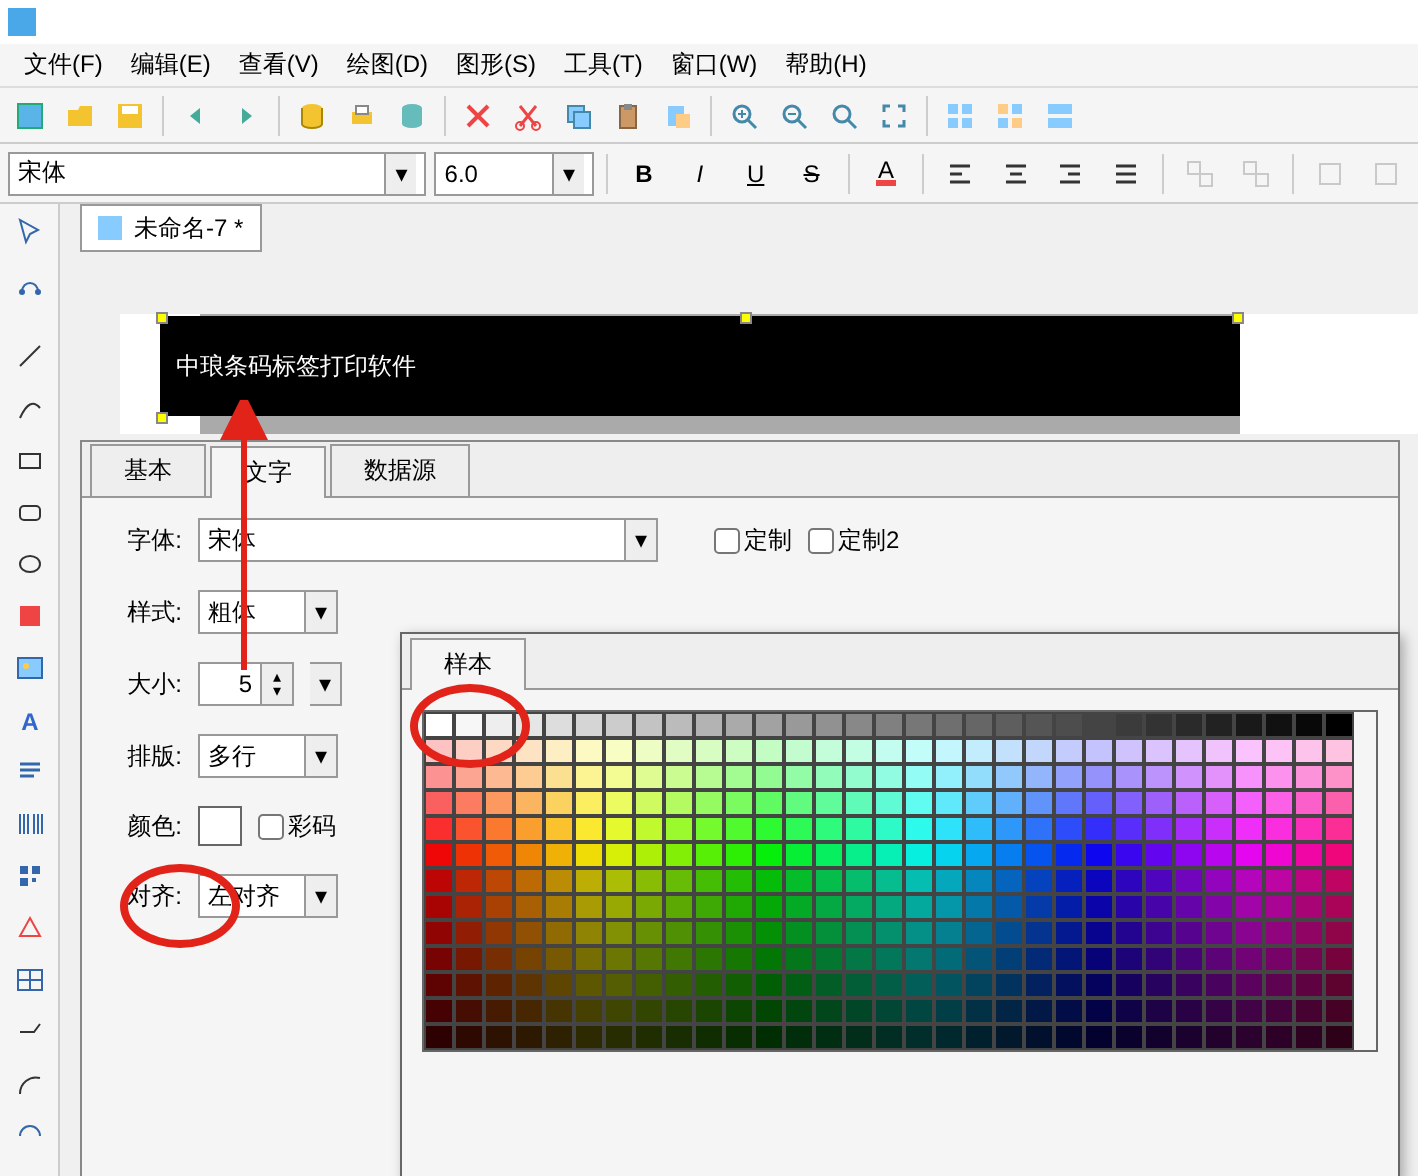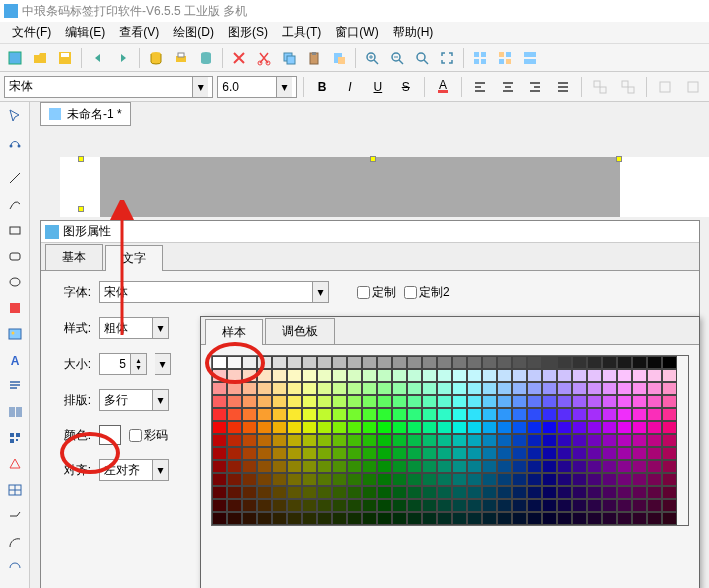--- a/index.html
+++ b/index.html
@@ -46,21 +46,20 @@
 .swatch{border:1px solid #444;cursor:pointer;}
 .annot-arrow{position:absolute;z-index:30;pointer-events:none;}
 .annot-circle{position:absolute;border:4px solid #e2231a;border-radius:50%;z-index:30;pointer-events:none;}
 svg{display:block;}
 </style>
 </head>
 <body>
 
 <div class="titlebar">
   <span class="title-icon"></span>
-  <span class="title-text">中琅条码标签打印软件-V6.5.5 工业版 多机</span>
 </div>
 
 <div class="menubar">
   <span class="menu-item">文件(F)</span>
   <span class="menu-item">编辑(E)</span>
   <span class="menu-item">查看(V)</span>
   <span class="menu-item">绘图(D)</span>
   <span class="menu-item">图形(S)</span>
   <span class="menu-item">工具(T)</span>
   <span class="menu-item">窗口(W)</span>
@@ -372,40 +371,38 @@
           <path d="M3 8a5 5 0 0 1 10 0" fill="none" stroke="#36a"></path>
         </svg>
       </div>
   </div>
 
   <div class="canvas-area">
     <div class="doc-tab">
       <svg width="12" height="12">
           <rect width="12" height="12" fill="#8cf"></rect>
         </svg>
-      <span>未命名-1 *</span>
+      <span>未命名-7 *</span>
     </div>
     <div class="canvas"></div>
+    <div class="black-block">
+      <span>中琅条码标签打印软件</span>
+    </div>
     <div class="sel-handle" style="top:54px;left:48px"></div>
     <div class="sel-handle" style="top:54px;left:340px"></div>
     <div class="sel-handle" style="top:54px;left:586px"></div>
     <div class="sel-handle" style="top:104px;left:48px"></div>
   </div>
 </div>
 
 <div class="props-panel">
-  <div class="props-title">
-    <svg width="14" height="14">
-        <rect width="14" height="14" fill="#5ab4e8"></rect>
-      </svg>
-    <span>图形属性</span>
-  </div>
   <div class="props-tabs">
     <div class="ptab">基本</div>
     <div class="ptab active">文字</div>
+    <div class="ptab">数据源</div>
   </div>
   <div class="props-body">
     <div class="prow">
       <span class="plabel">字体:</span>
       <div class="pfield" style="width:230px">
           <span style="flex:1;padding:0 4px">宋体</span>
           <span class="combo-btn">▾</span>
         </div>
       <div style="width:12px"></div>
       <label class="pcheck">
@@ -455,21 +452,20 @@
           <span style="flex:1;padding:0 4px">左对齐</span>
           <span class="combo-btn">▾</span>
         </div>
     </div>
   </div>
 </div>
 
 <div class="color-dialog">
   <div class="cd-tabs">
     <div class="ptab active">样本</div>
-    <div class="ptab">调色板</div>
   </div>
   <div class="cd-body">
     <div class="swatch-grid" id="swatches">
         <div class="swatch" style="background: rgb(255, 255, 255);"></div>
         <div class="swatch" style="background: rgb(247, 247, 247);"></div>
         <div class="swatch" style="background: rgb(238, 238, 238);"></div>
         <div class="swatch" style="background: rgb(230, 230, 230);"></div>
         <div class="swatch" style="background: rgb(221, 221, 221);"></div>
         <div class="swatch" style="background: rgb(213, 213, 213);"></div>
         <div class="swatch" style="background: rgb(204, 204, 204);"></div>

